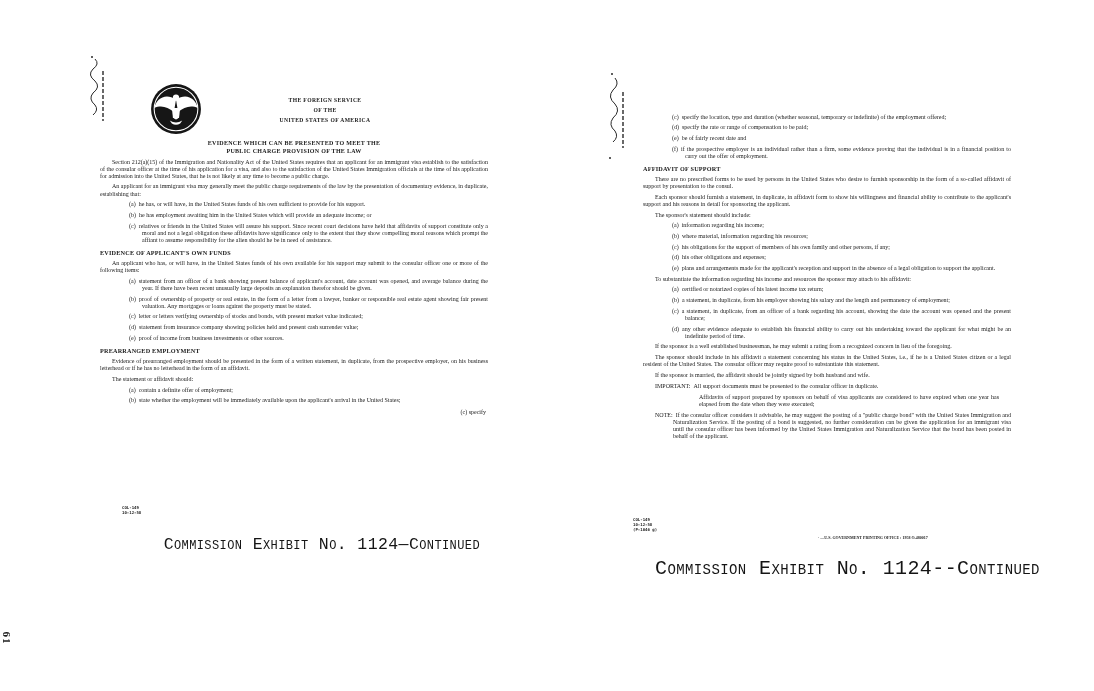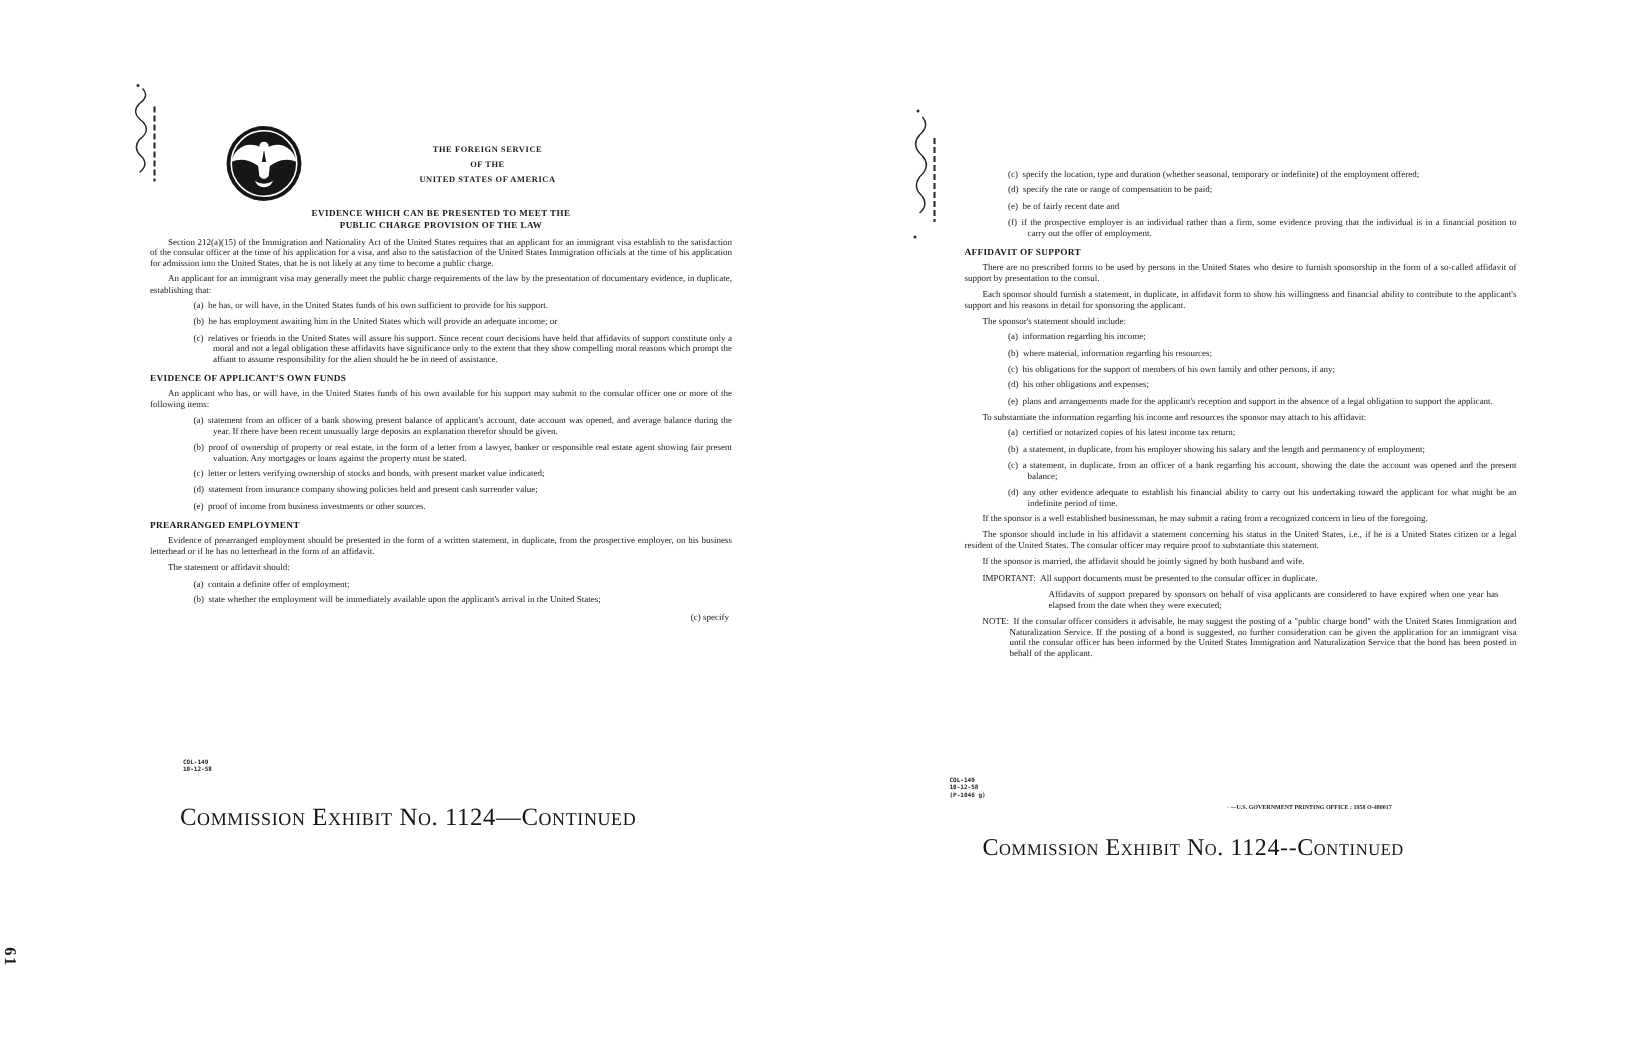--- a/index.html
+++ b/index.html
@@ -28,23 +28,23 @@
   
   .seal{position:absolute;left:50px;top:0;width:52px;height:52px;}
   
   .scribble{position:absolute;}
   
   .form-code{position:absolute;font-family:"DejaVu Sans Mono", monospace;
     font-size:4px;line-height:4.8px;font-weight:bold;color:#222;letter-spacing:0;}
   .gpo-line{position:absolute;font-size:4px;color:#222;font-weight:bold;
     letter-spacing:0;white-space:nowrap;}
   .caption{position:absolute;font-variant:small-caps;color:#151515;
-    text-align:left;letter-spacing:.4px;white-space:nowrap;}
+    text-align:right;letter-spacing:.4px;white-space:nowrap;font-family:Liberation Mono, monospace;}
   #caption-left{left:120px;top:535px;width:360px;font-size:16.5px;}
-  #caption-right{left:655px;top:557px;width:330px;font-size:16px;}
+  #caption-right{left:655px;top:557px;width:330px;font-size:20px;}
   .page-num{position:absolute;left:0px;top:622px;width:22px;height:34px;}
   .page-num span{display:inline-block;transform:rotate(90deg) translate(6px,0);
     font-weight:bold;font-size:11px;letter-spacing:1px;}
 </style>
 </head>
 <body>
 
 <div class="root">
 
   <div class="page-body" id="left-body">

